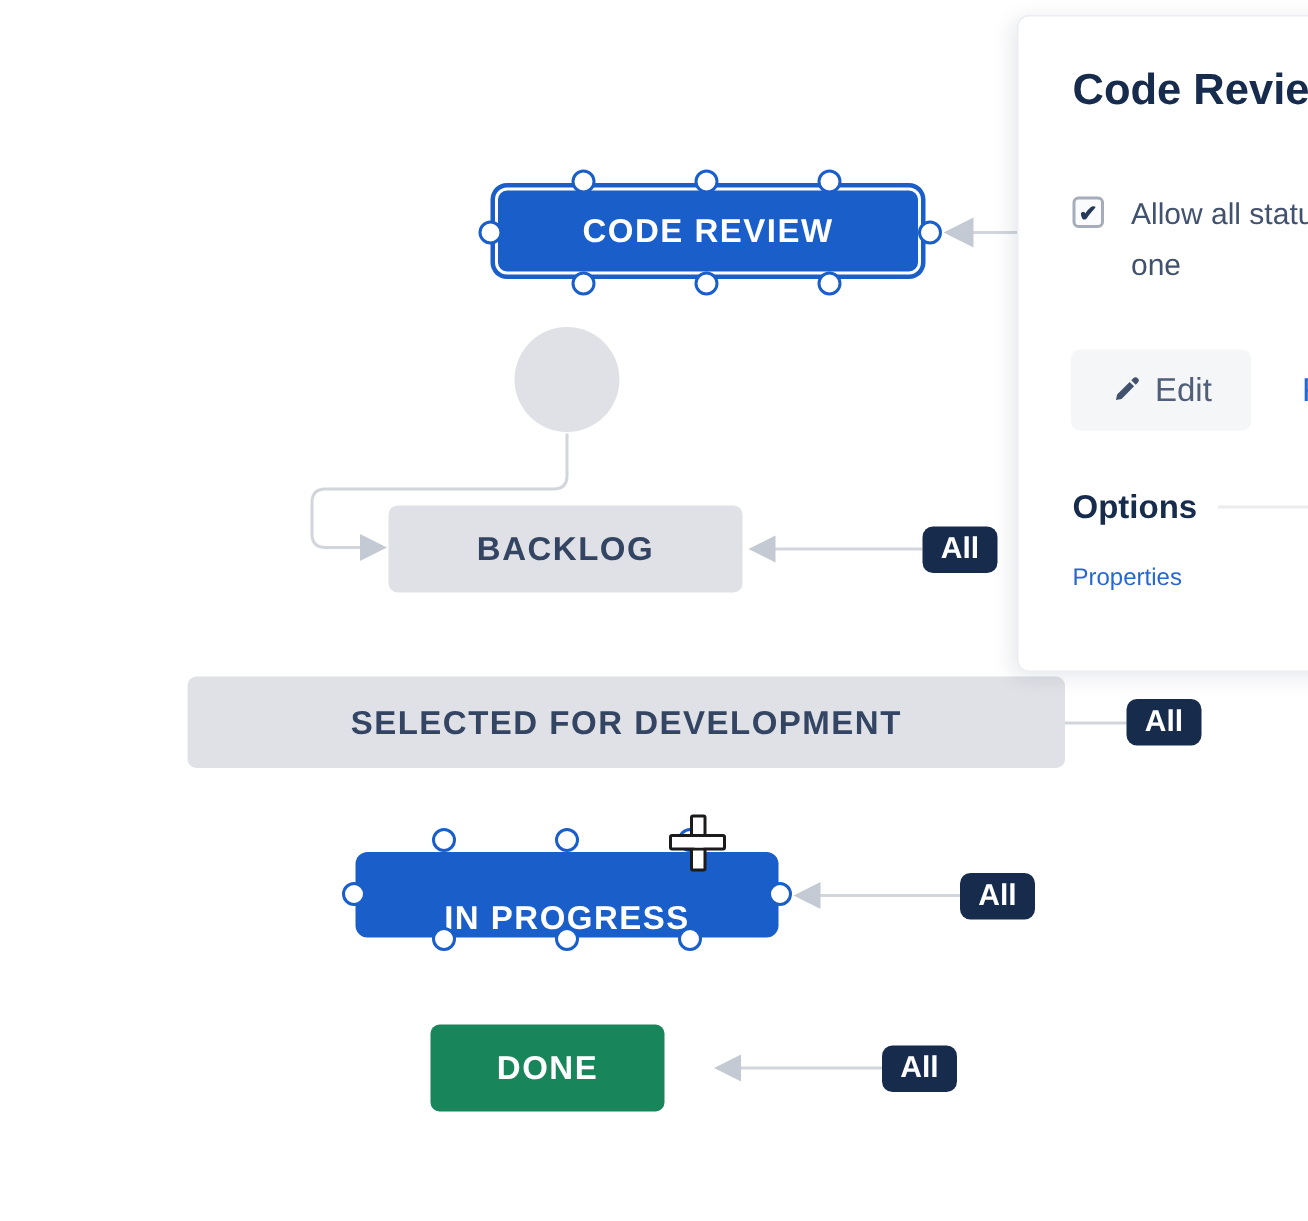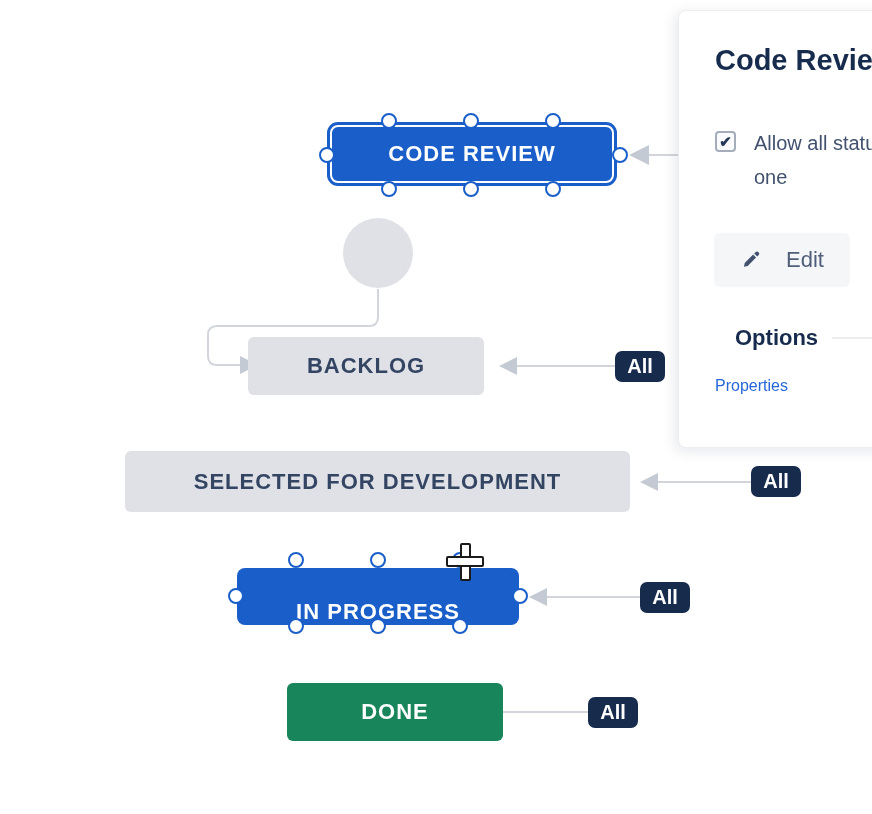--- a/index.html
+++ b/index.html
@@ -55,32 +55,32 @@
     border-radius:4px; background:#fafbfc; display:flex; align-items:center;
     justify-content:center; font-size:15px; font-weight:bold; color:#253858;
     cursor:pointer; flex:0 0 auto;
   }
   .check-label {
     width:340px; font-size:20px; line-height:34px; color:#42526e; cursor:pointer;
   }
   .edit-row { position:absolute; left:35px; top:222px; display:flex; align-items:center; }
   .edit-btn {
     height:54px; padding:0 26px; background:#f5f6f8; border:none; border-radius:6px;
-    display:flex; align-items:center; gap:24px; font-size:22px; color:#505f79;
+    display:flex; align-items:center; gap:8px; font-size:22px; color:#505f79;
     font-family:"Liberation Sans", sans-serif; cursor:pointer;
   }
   .remove-link {
     margin-left:34px; font-size:22px; color:#2667d8; text-decoration:none;
     white-space:nowrap; cursor:pointer;
   }
   .options-row {
     position:absolute; left:36px; top:314px; right:-10px;
     display:flex; align-items:center;
   }
-  .options-heading { font-size:22px; font-weight:bold; color:#172b4d; white-space:nowrap;margin-left:20px; }
+  .options-heading { font-size:22px; font-weight:bold; color:#172b4d; white-space:nowrap; }
   .options-divider { flex:1; height:2px; background:#ebecf0; margin-left:14px; }
   .properties-link {
     position:absolute; left:36px; top:366px; font-size:16px; color:#2667d8;
     text-decoration:none; cursor:pointer;
   }
 
   
   .cursor { position:absolute; left:446px; top:543px; width:40px; height:40px; z-index:10; pointer-events:none; }
   .cursor .v {
     position:absolute; left:14px; top:0; width:11px; height:38px;
@@ -125,44 +125,44 @@
   </div>
   <div class="handle" style="left:381px; top:113px;"></div>
   <div class="handle" style="left:463px; top:113px;"></div>
   <div class="handle" style="left:545px; top:113px;"></div>
   <div class="handle" style="left:319px; top:147px;"></div>
   <div class="handle" style="left:612px; top:147px;"></div>
   <div class="handle" style="left:381px; top:181px;"></div>
   <div class="handle" style="left:463px; top:181px;"></div>
   <div class="handle" style="left:545px; top:181px;"></div>
 
-  <div class="node node-gray" style="left:248px; top:337px; width:236px; height:58px;">
+  <div class="node node-gray" style="left:259px; top:337px; width:236px; height:58px;">
     <span>BACKLOG</span>
   </div>
   <div class="badge" style="left:615px; top:351px;">All</div>
 
-  <div class="node node-gray" style="left:125px; top:451px; width:505px; height:61px;text-align:center;">
+  <div class="node node-gray" style="left:125px; top:451px; width:585px; height:61px;text-align:center;">
     <span>SELECTED FOR DEVELOPMENT</span>
   </div>
   <div class="badge" style="left:751px; top:466px;">All</div>
 
   <div class="node node-blue" style="left:237px; top:568px; width:282px; height:57px;align-items:flex-end;">
     <span>IN PROGRESS</span>
   </div>
   <div class="handle" style="left:288px; top:552px;"></div>
   <div class="handle" style="left:370px; top:552px;"></div>
   <div class="handle" style="left:452px; top:552px;"></div>
   <div class="handle" style="left:228px; top:588px;"></div>
   <div class="handle" style="left:512px; top:588px;"></div>
   <div class="handle" style="left:288px; top:618px;"></div>
   <div class="handle" style="left:370px; top:618px;"></div>
   <div class="handle" style="left:452px; top:618px;"></div>
   <div class="badge" style="left:640px; top:582px;">All</div>
 
-  <div class="node node-green" style="left:287px; top:683px; width:216px; height:58px;">
+  <div class="node node-green" style="left:287px; top:683px; width:156px; height:58px;">
     <span>DONE</span>
   </div>
   <div class="badge" style="left:588px; top:697px;">All</div>
 
   <div class="panel">
     <div class="panel-title">Code Review</div>
 
     <div class="check-row">
       <div class="checkbox" role="checkbox" aria-checked="true">✔</div>
       <div class="check-label">Allow all statuses to transition to this one</div>

